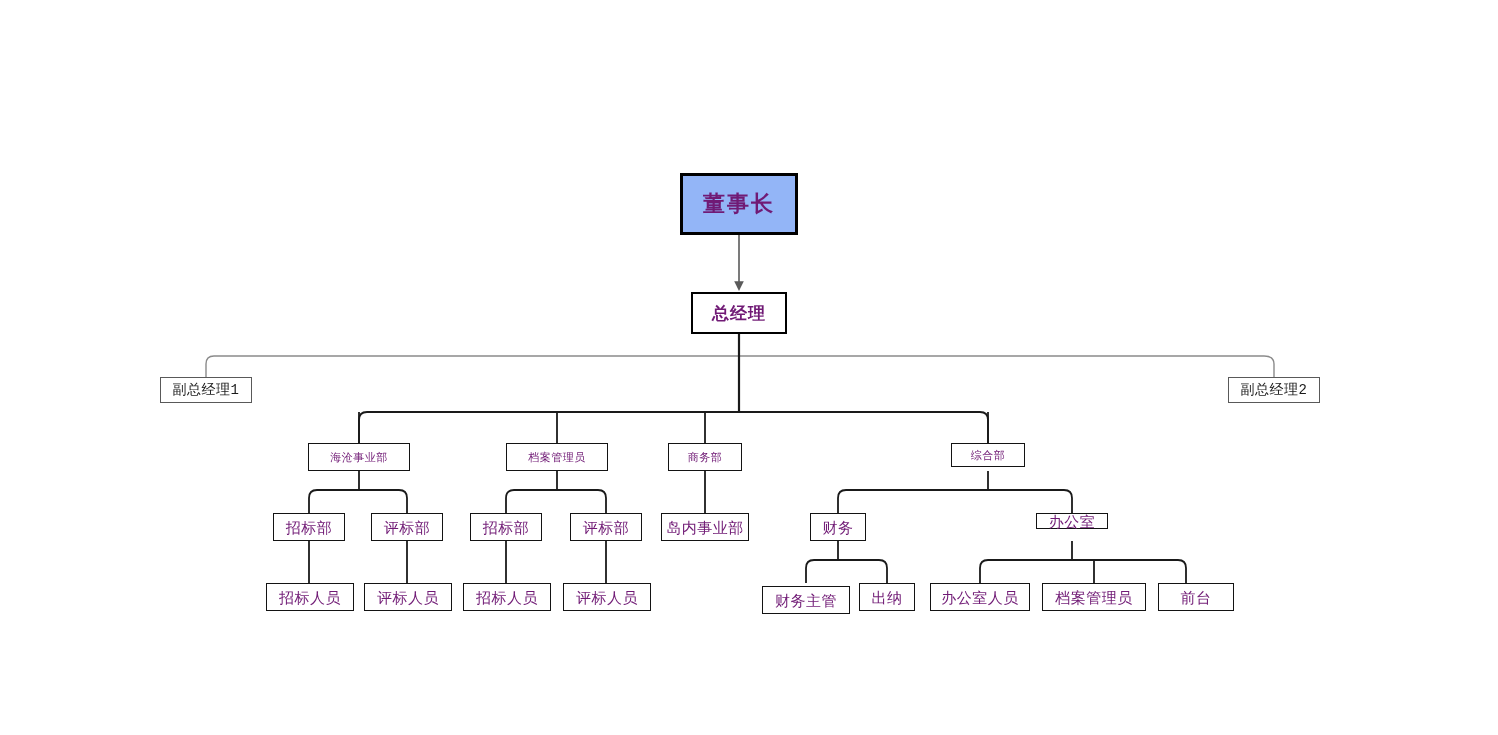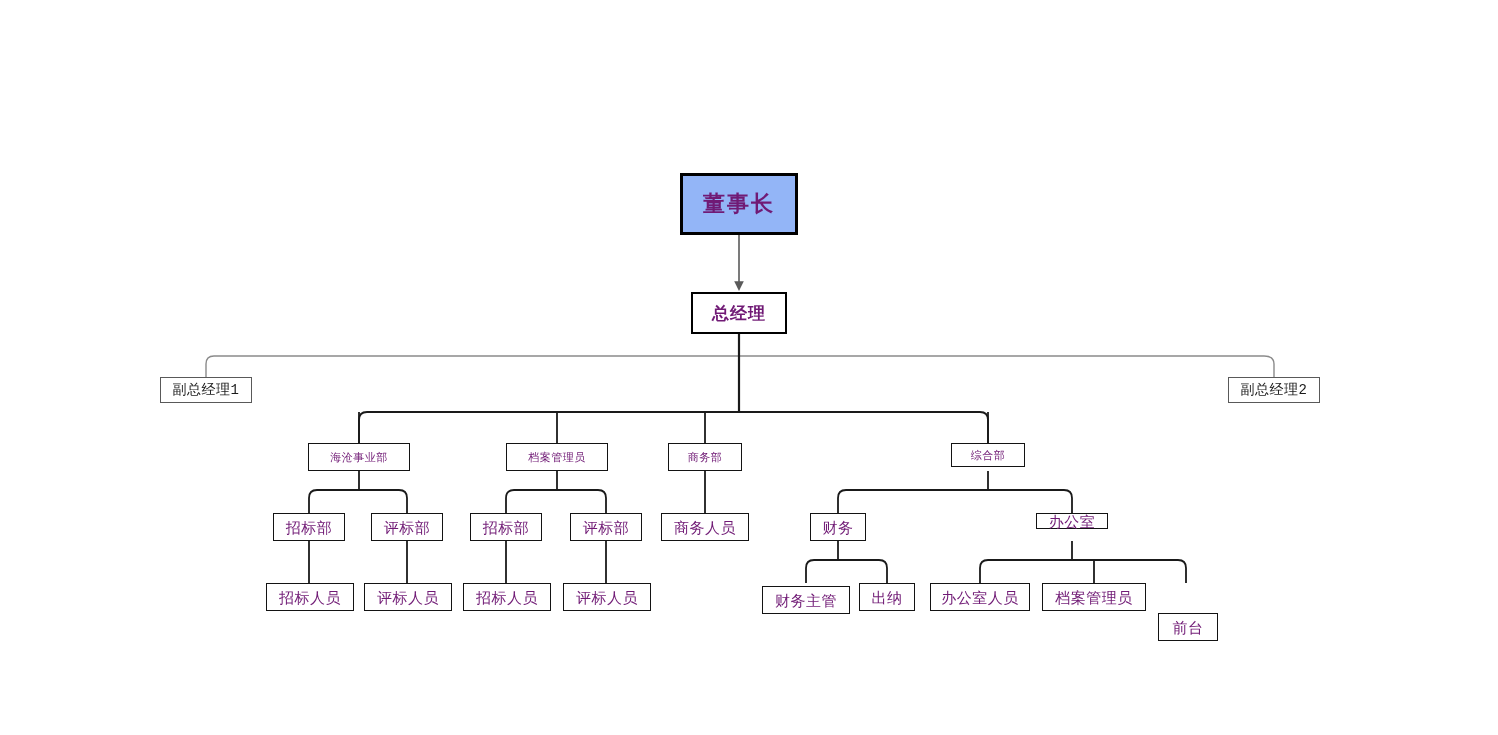--- a/index.html
+++ b/index.html
@@ -160,21 +160,21 @@
 
 <div class="node sub" style="left:470px; top:513px; width:72px; height:28px;">
   <span>招标部</span>
 </div>
 
 <div class="node sub" style="left:570px; top:513px; width:72px; height:28px;">
   <span>评标部</span>
 </div>
 
 <div class="node sub" style="left:661px; top:513px; width:88px; height:28px;">
-  <span>商务人员</span>
+  <span>岛内事业部</span>
 </div>
 
 <div class="node sub" style="left:810px; top:513px; width:56px; height:28px;">
   <span>财务</span>
 </div>
 
 <div class="node sub" style="left:1036px; top:513px; width:72px; height:16px;">
   <span>办公室</span>
 </div>
 
@@ -203,15 +203,15 @@
 </div>
 
 <div class="node leaf" style="left:930px; top:583px; width:100px; height:28px;">
   <span>办公室人员</span>
 </div>
 
 <div class="node leaf" style="left:1042px; top:583px; width:104px; height:28px;">
   <span>档案管理员</span>
 </div>
 
-<div class="node leaf" style="left:1158px; top:613px; width:60px; height:28px;">
+<div class="node leaf" style="left:1158px; top:583px; width:76px; height:28px;">
   <span>前台</span>
 </div>
 
 </body></html>

